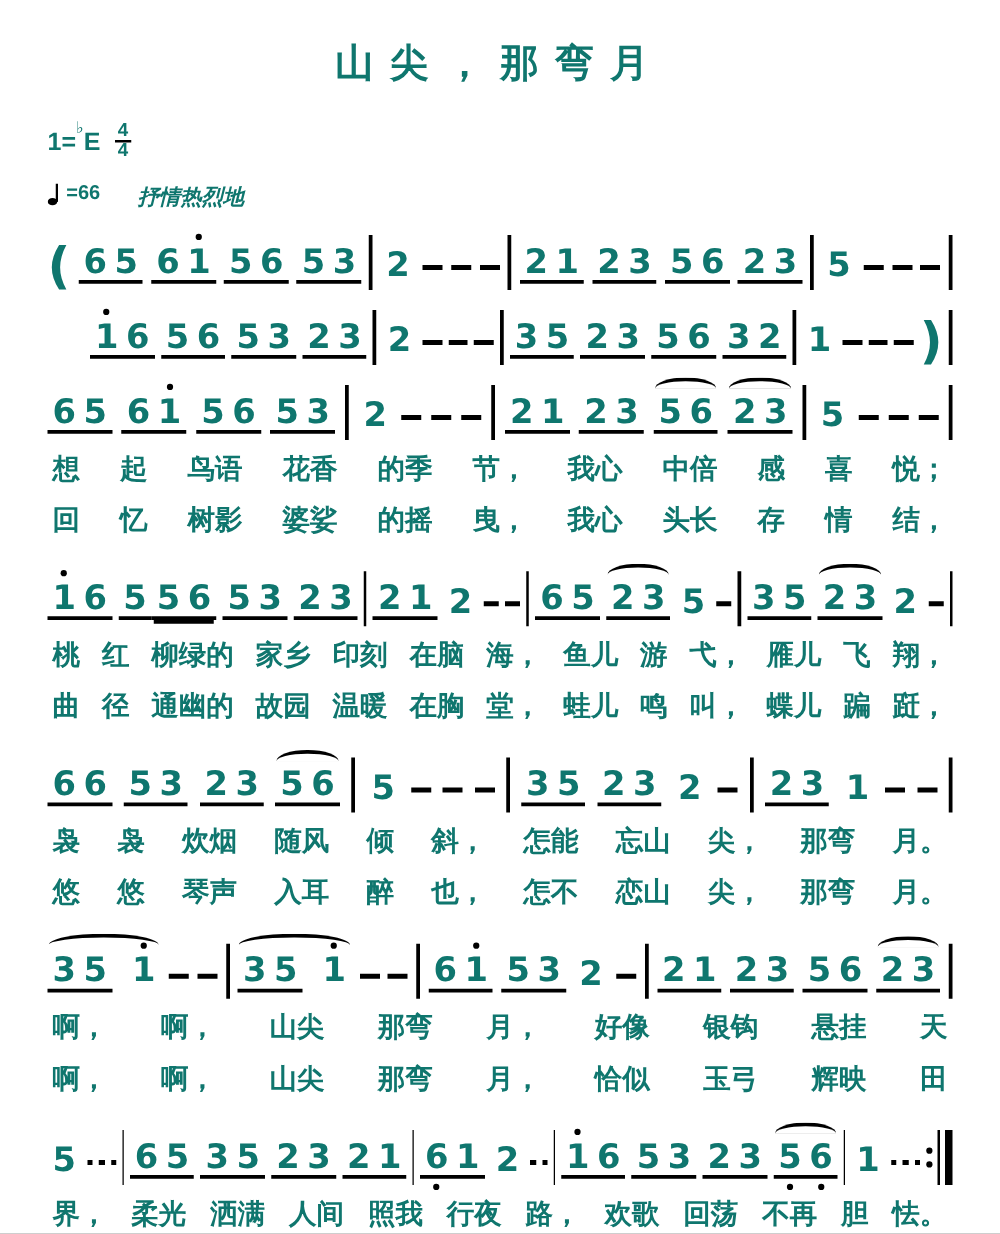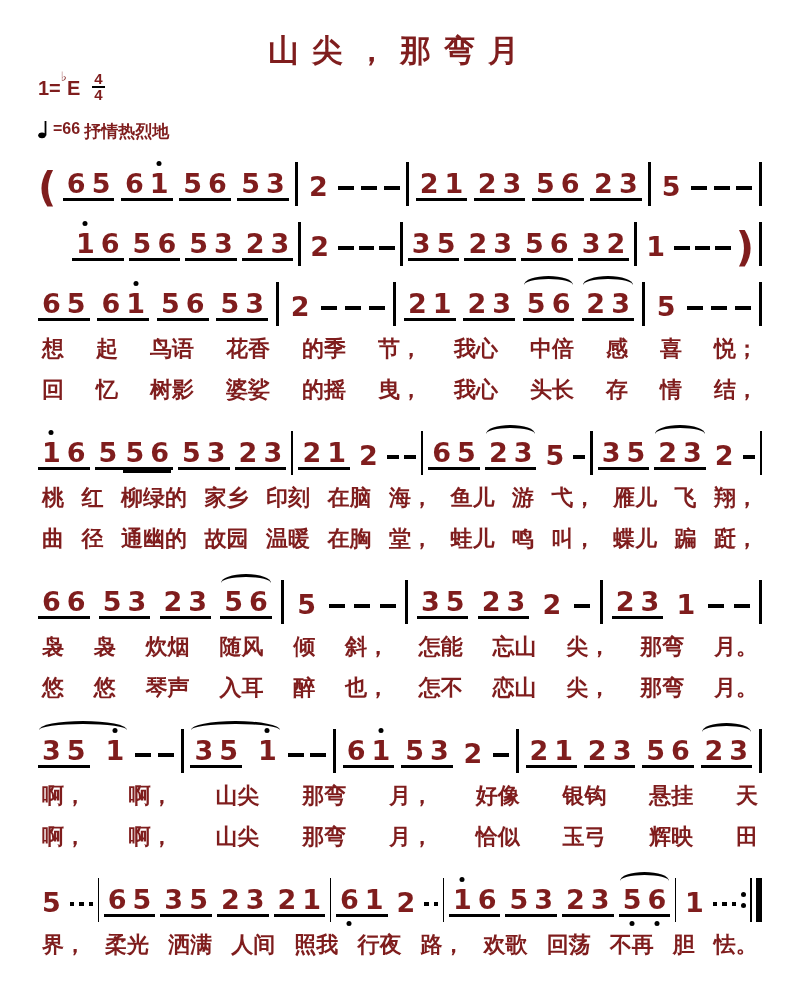--- a/index.html
+++ b/index.html
@@ -1,34 +1,34 @@
 <!DOCTYPE html>
 <html><head>
 <meta charset="utf-8">
 <style>
   html,body{margin:0;padding:0;background:#888;}
   *{box-sizing:border-box;}
   .page{
-    width:800px;height:987px;margin:0 auto;background:#ffffff;color:#7f1d1d;
+    width:800px;height:987px;margin:0 auto;background:#ffffff;color:#0f766e;
     font-family:"Liberation Sans","DejaVu Sans",sans-serif;
     position:relative;padding:22px 38px 0 38px;overflow:hidden;
   }
   
   .title{
     text-align:center;font-size:31px;font-weight:bold;letter-spacing:13px;
     margin-top:8px;white-space:nowrap;
   }
-  .meta-row{display:flex;justify-content:space-between;align-items:flex-end;}
+  .meta-row{display:flex;justify-content:space-between;align-items:flex-end;margin-top:26px;}
   .keysig{font-weight:bold;font-size:20px;display:flex;align-items:center;gap:8px;}
   .keysig .flat{font-size:13px;vertical-align:super;position:relative;top:-6px;}
   .frac{display:inline-flex;flex-direction:column;align-items:center;font-size:15px;line-height:14px;font-weight:bold;margin-left:4px;}
   .frac .num{border-bottom:2px solid #000;padding:0 2px;}
   .credits{text-align:left;font-size:17px;line-height:24px;margin-right:28px;}
   .tempo-row{display:flex;margin-top:18px;font-weight:bold;font-size:16px;gap:4px;}
-  .tempo-row .expr{font-size:17px;}
+  .tempo-row .expr{margin-left:26px;font-size:17px;font-style:italic;}
   
   .score{margin-top:10px;}
   .mline{
     display:flex;justify-content:space-between;align-items:flex-end;
     height:48px;gap:5px;position:relative;
     font-family:"DejaVu Sans",sans-serif;font-weight:bold;font-size:27px;line-height:29px;
   }
   .mline.indent{padding-left:34px;}
   .grp{position:relative;display:inline-flex;padding:0 1px;}
   .grp.u1{border-bottom:3px solid #000;}

